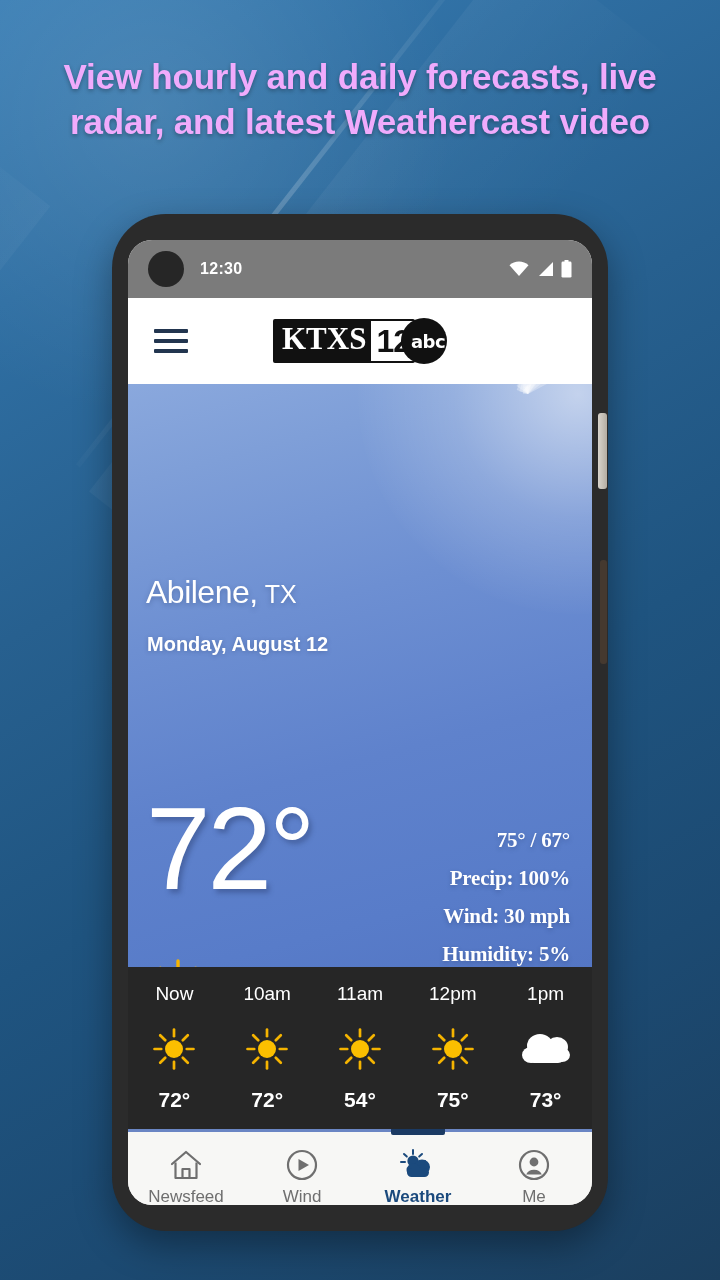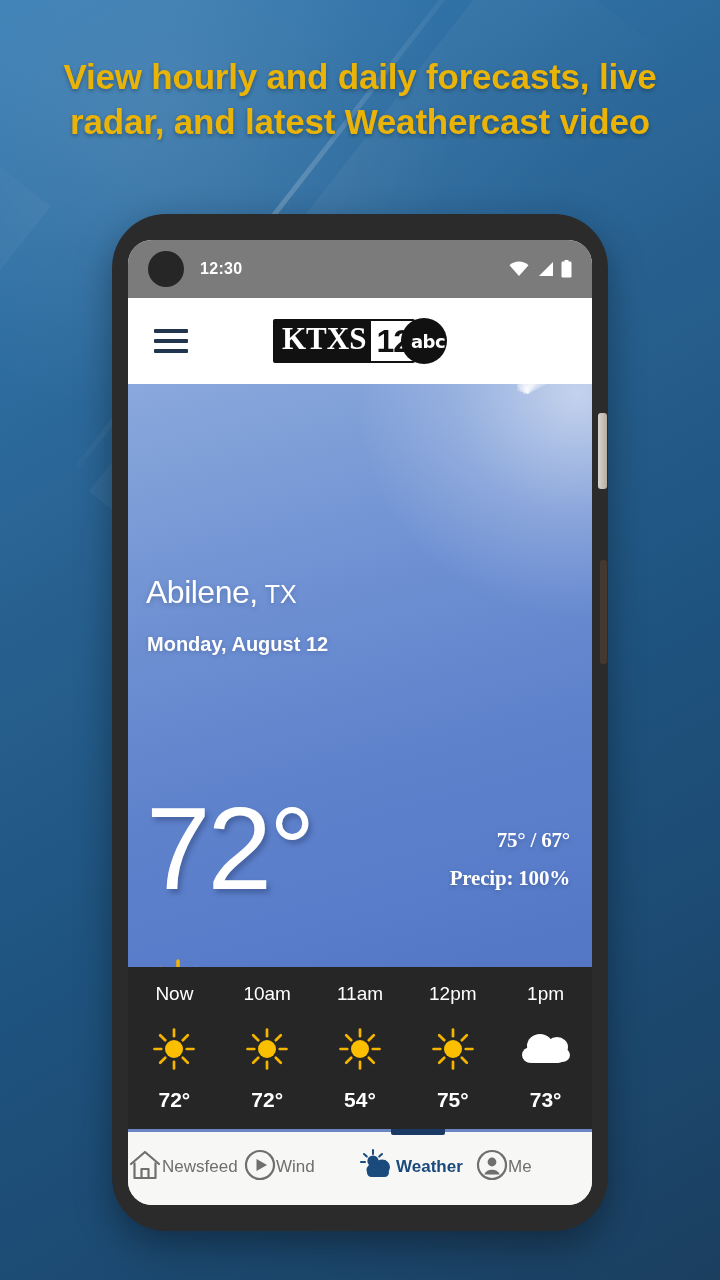--- a/index.html
+++ b/index.html
@@ -22,21 +22,21 @@
   #streak-2{left:520px;top:-60px;width:200px;height:700px;transform:rotate(38deg);
     background:linear-gradient(90deg,rgba(255,255,255,0.045),rgba(255,255,255,0.0));}
   #streak-3{left:-60px;top:120px;width:140px;height:820px;transform:rotate(38deg);
     background:linear-gradient(90deg,rgba(255,255,255,0.00),rgba(255,255,255,0.035));}
   #glow-tl{position:absolute;left:-160px;top:-200px;width:620px;height:620px;border-radius:50%;
     background:radial-gradient(circle,rgba(255,255,255,0.10) 0%,rgba(255,255,255,0) 70%);}
 
   
   #promo-headline{
     position:absolute;left:0;top:54px;width:720px;
-    text-align:center;color:#eab308;
+    text-align:center;color:#f0abfc;
     font-size:35px;line-height:45px;font-weight:bold;
     letter-spacing:-0.2px;
     text-shadow:0 2px 4px rgba(0,0,0,0.30);
   }
   #promo-headline span{display:block;}
 
   
   #phone-frame{
     position:absolute;left:112px;top:214px;width:496px;height:1017px;
     background:#2b2b2b;border-radius:54px;
@@ -156,21 +156,21 @@
   .hour-label{color:#ffffff;font-size:19px;font-weight:normal;margin-top:6px;}
   .hour-icon{margin-top:22px;height:44px;display:flex;align-items:center;justify-content:center;}
   .hour-temp{color:#ffffff;font-size:21px;font-weight:bold;margin-top:17px;}
 
   
   #bottom-nav{
     position:relative;height:86px;background:#f7f7f5;display:flex;align-items:flex-start;
     border-top:3px solid #6a86c4;
   }
   .nav-item{
-    flex:1;position:relative;display:flex;flex-direction:row;align-items:center;
+    flex:1;position:relative;display:flex;flex-direction:column;align-items:center;
     padding-top:14px;cursor:pointer;
   }
   .nav-indicator{
     position:absolute;top:-3px;left:50%;transform:translateX(-50%);
     width:54px;height:6px;background:#1b3a63;border-radius:0 0 2px 2px;
   }
   .nav-icon{height:38px;display:flex;align-items:center;justify-content:center;}
   .nav-label{font-size:17px;color:#6f6f6f;margin-top:3px;}
   .nav-item.active .nav-label{color:#1b4a7d;font-weight:bold;}
 </style>
@@ -259,20 +259,22 @@
           <line x1="39.3" y1="16.7" x2="45.7" y2="10.3"></line>
         </g>
         <circle cx="28" cy="28" r="11.5" fill="#ffc107"></circle>
       </svg>
 
     </div>
 
     <div id="hero-details">
       <div>75° / 67°</div>
       <div>Precip: 100%</div>
+      <div>Wind: 30 mph</div>
+      <div>Humidity: 5%</div>
 
     </div>
   </div>
 
   <div id="hourly-strip">
       <div class="hour-col">
         <div class="hour-label">Now</div>
      <div class="hour-icon">
           <svg width="42" height="42" viewBox="0 0 56 56">
   <g stroke="#f5b400" stroke-width="3.6" stroke-linecap="round">

